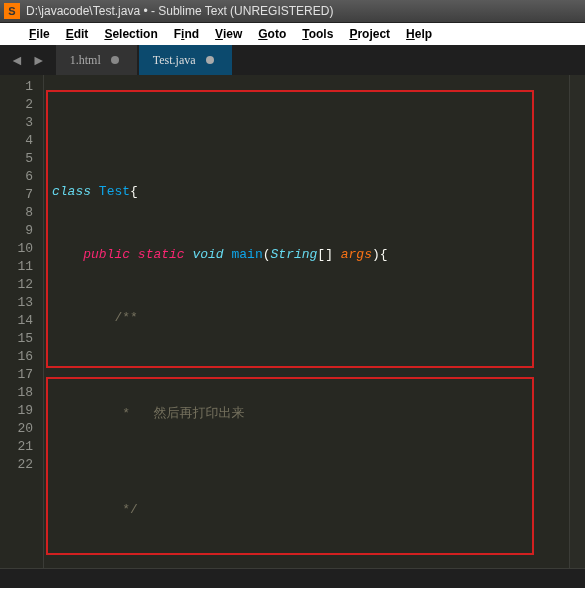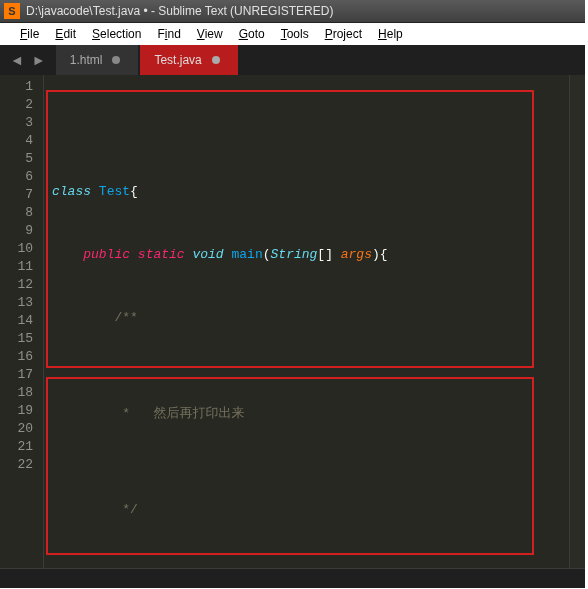--- a/index.html
+++ b/index.html
@@ -36,23 +36,24 @@
     margin-right: 6px;
     display: flex; align-items: center; justify-content: center;
     font-size: 11px; font-weight: bold; color: #333;
   }
   
   .menubar {
     height: 22px;
     background: #ffffff;
     display: flex;
     align-items: center;
-    padding-left: 12px;
+    padding-left: 21px;
     font-size: 12px;
     color: #000;
+    font-weight: bold;
   }
   .menubar .menu-item {
     padding: 2px 8px;
     cursor: pointer;
   }
   .menubar .menu-item .ul { text-decoration: underline; }
   
   .navrow {
     height: 30px;
     background: #1f1f1f;
@@ -70,23 +71,24 @@
   .tab {
     display: flex;
     align-items: center;
     padding: 0 18px 0 14px;
     font-size: 12px;
     color: #aaa;
     position: relative;
     background: #333;
     cursor: pointer;
     margin-right: 2px;
+    font-family: Liberation Serif, serif;
   }
   .tab.active {
-    background: #b91c1c;
+    background: #0c4a6e;
     color: #ddd;
   }
   .tab .dirty {
     width: 8px; height: 8px; border-radius: 50%;
     background: #888; margin-left: 10px;
   }
   .tab.active .dirty { background: #aaa; }
 
   
   .editor {

